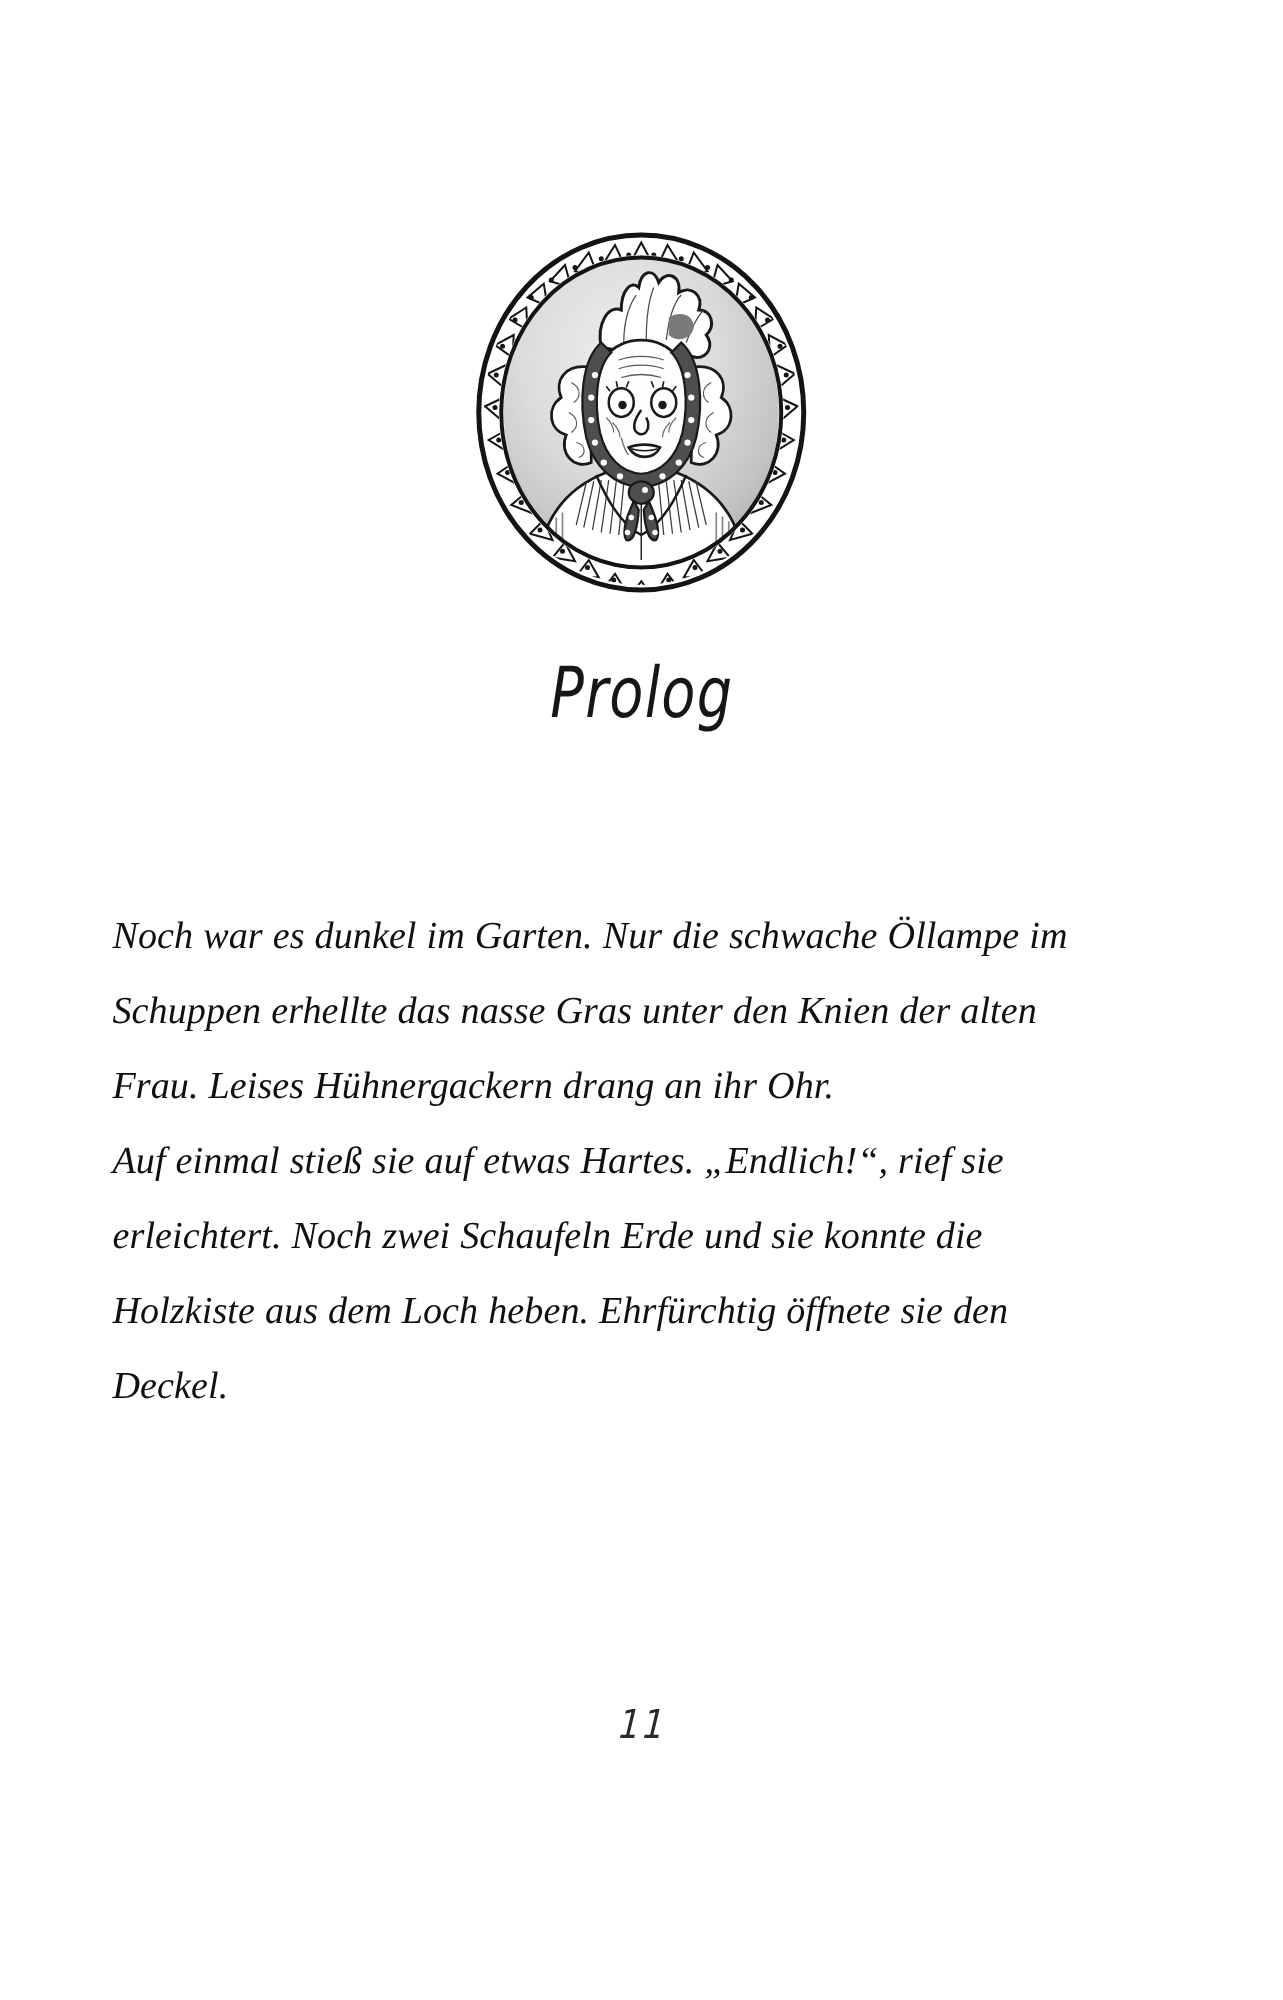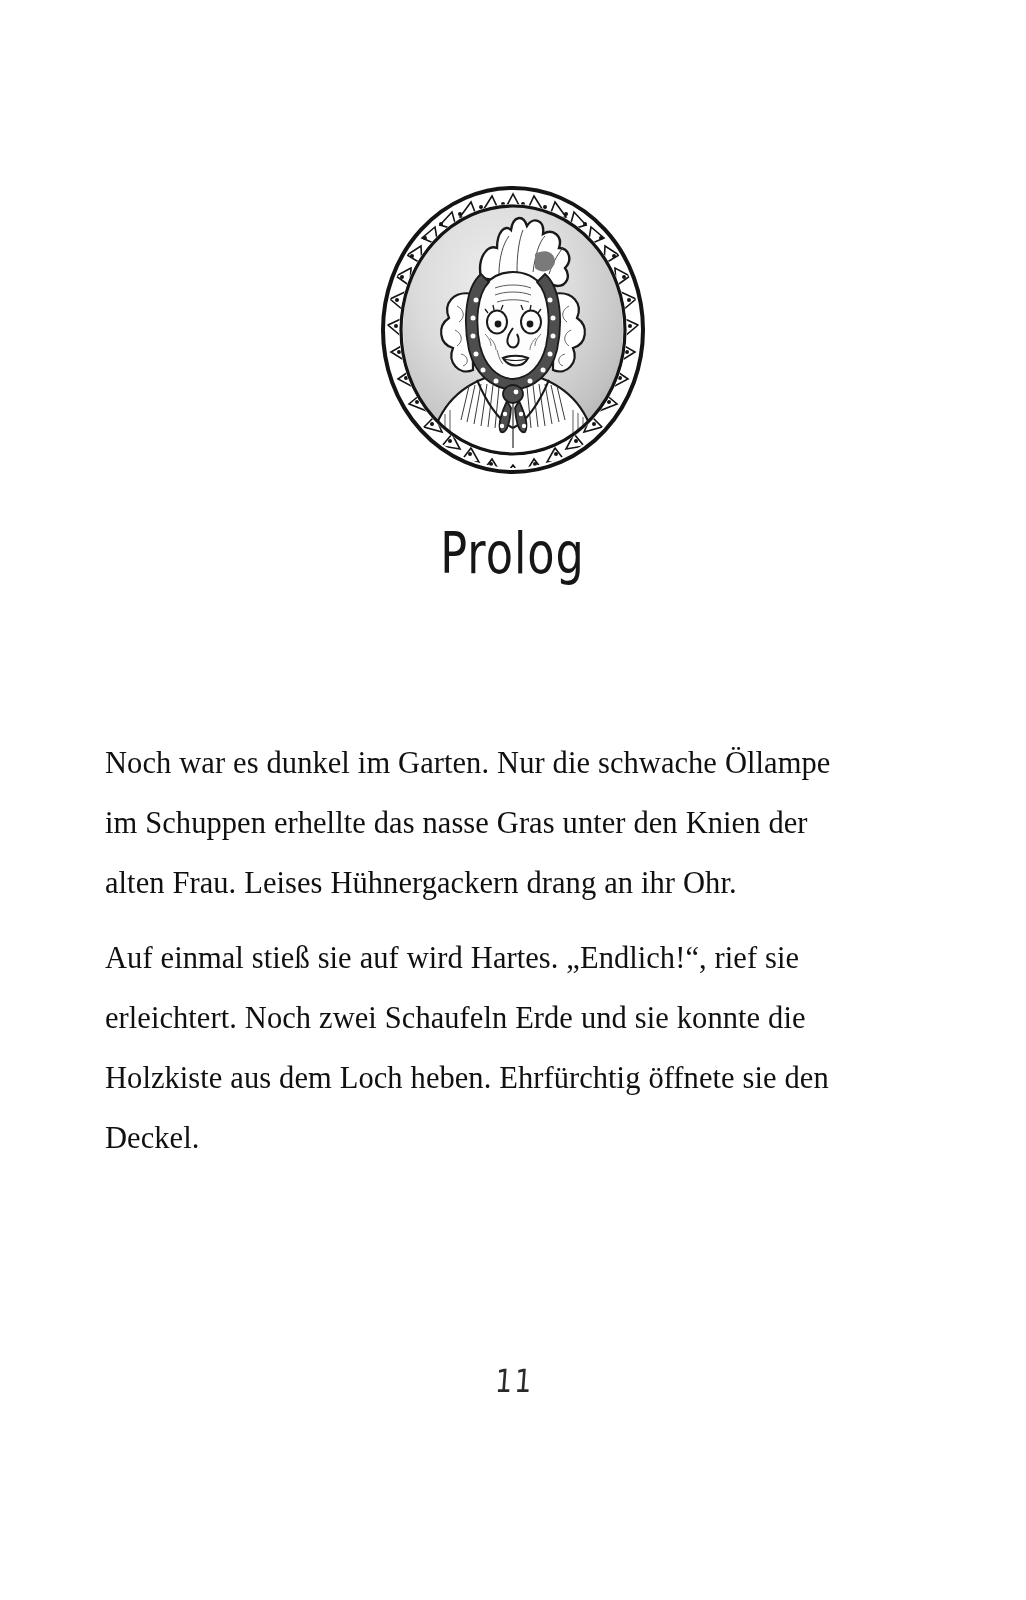--- a/index.html
+++ b/index.html
@@ -7,20 +7,21 @@
     padding: 0;
     background: #ffffff;
   }
   .page {
     position: relative;
     width: 1026px;
     height: 1600px;
     background: #ffffff;
     overflow: hidden;
     font-family: "Liberation Serif", "DejaVu Serif", serif;
+    font-style: italic;
   }
 
   
   .illustration-wrap {
     position: absolute;
     left: 0;
     top: 182px;
     width: 1026px;
     height: 300px;
     display: flex;
@@ -52,21 +53,21 @@
   }
 
   
   .body-text {
     position: absolute;
     left: 90px;
     top: 718px;
     width: 790px;
   }
   .body-text p {
-    margin: 15px;
+    margin: 0;
     padding: 0;
     font-size: 30.5px;
     line-height: 60px;
     color: #101010;
     text-align: left;
     letter-spacing: 0.05px;
     word-spacing: 0.3px;
     hyphens: none;
   }
 
@@ -349,20 +350,20 @@
       </g>
     </svg>
   </div>
 
   <div class="chapter-heading">
     <span class="hand">Prolog</span>
   </div>
 
   <div class="body-text">
     <p>Noch war es dunkel im Garten. Nur die schwache Öllampe im Schuppen erhellte das nasse Gras unter den Knien der alten Frau. Leises Hühnergackern drang an ihr Ohr.</p>
-    <p>Auf einmal stieß sie auf wird Hartes. „Endlich!“, rief sie erleichtert. Noch zwei Schaufeln Erde und sie konnte die Holzkiste aus dem Loch heben. Ehrfürchtig öffnete sie den Deckel.</p>
+    <p>Auf einmal stieß sie auf etwas Hartes. „Endlich!“, rief sie erleichtert. Noch zwei Schaufeln Erde und sie konnte die Holzkiste aus dem Loch heben. Ehrfürchtig öffnete sie den Deckel.</p>
   </div>
 
   <div class="page-number">
     <span class="hand">11</span>
   </div>
 
 </div>
 
 </body></html>

